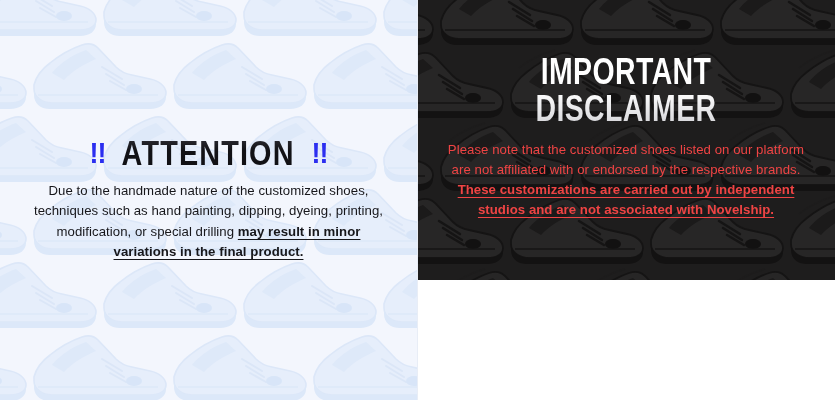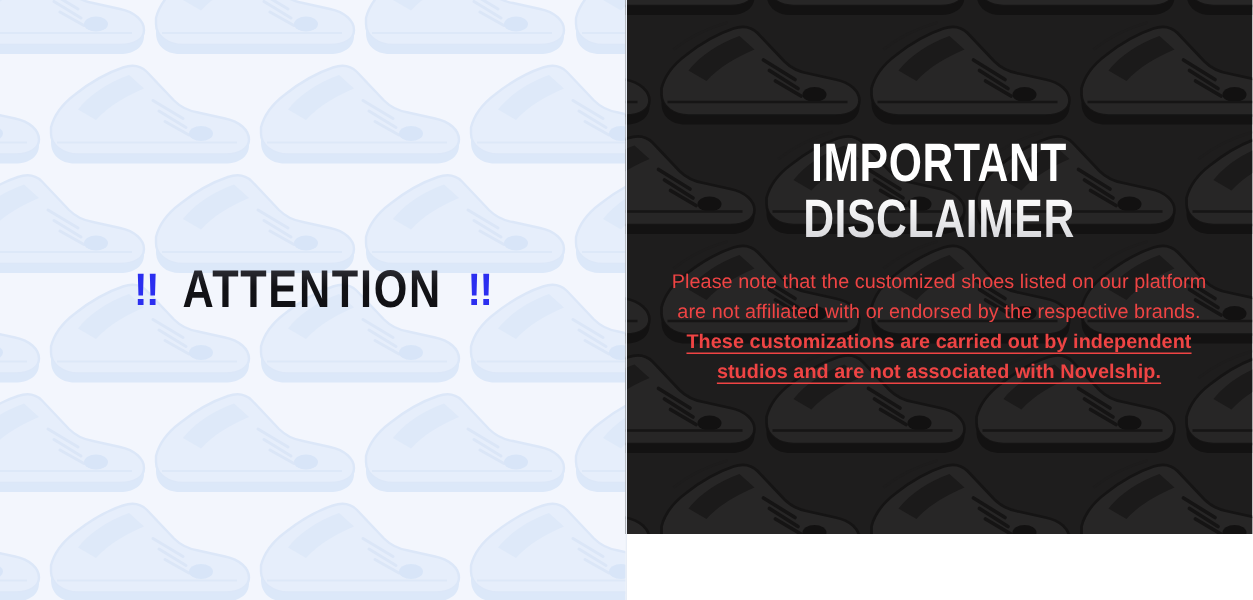--- a/index.html
+++ b/index.html
@@ -21,21 +21,21 @@
   .panel-left {
     width:417px; height:400px;
     position:relative;
     background:#f3f6fd;
     overflow:hidden;
     display:flex;
     align-items:center;
     justify-content:center;
   }
   .panel-right {
-    width:418px; height:356px;
+    width:418px; height:280px;
     position:relative;
     background:#1e1d1d;
     overflow:hidden;
     display:flex;
     align-items:center;
     justify-content:center;
   }
 
   
   .pattern {
@@ -188,20 +188,21 @@
         </g>
       </svg>
     </div>
 
     <div class="content">
       <div class="head-attention">
         <span class="bang">!!</span>
         <span class="attention-word">ATTENTION</span>
         <span class="bang">!!</span>
       </div>
+      <p class="body-text"><span>Due to the handmade nature of the customized shoes, techniques such as hand painting, dipping, dyeing, printing, modification, or special drilling </span><span class="em-under">may result in minor variations in the final product.</span></p>
     </div>
   </section>
 
   <div class="divider"></div>
 
   <section class="panel-right">
 
     <div class="pattern">
       <svg viewBox="0 0 418 400" preserveAspectRatio="xMidYMid slice" aria-hidden="true">
         <defs>

